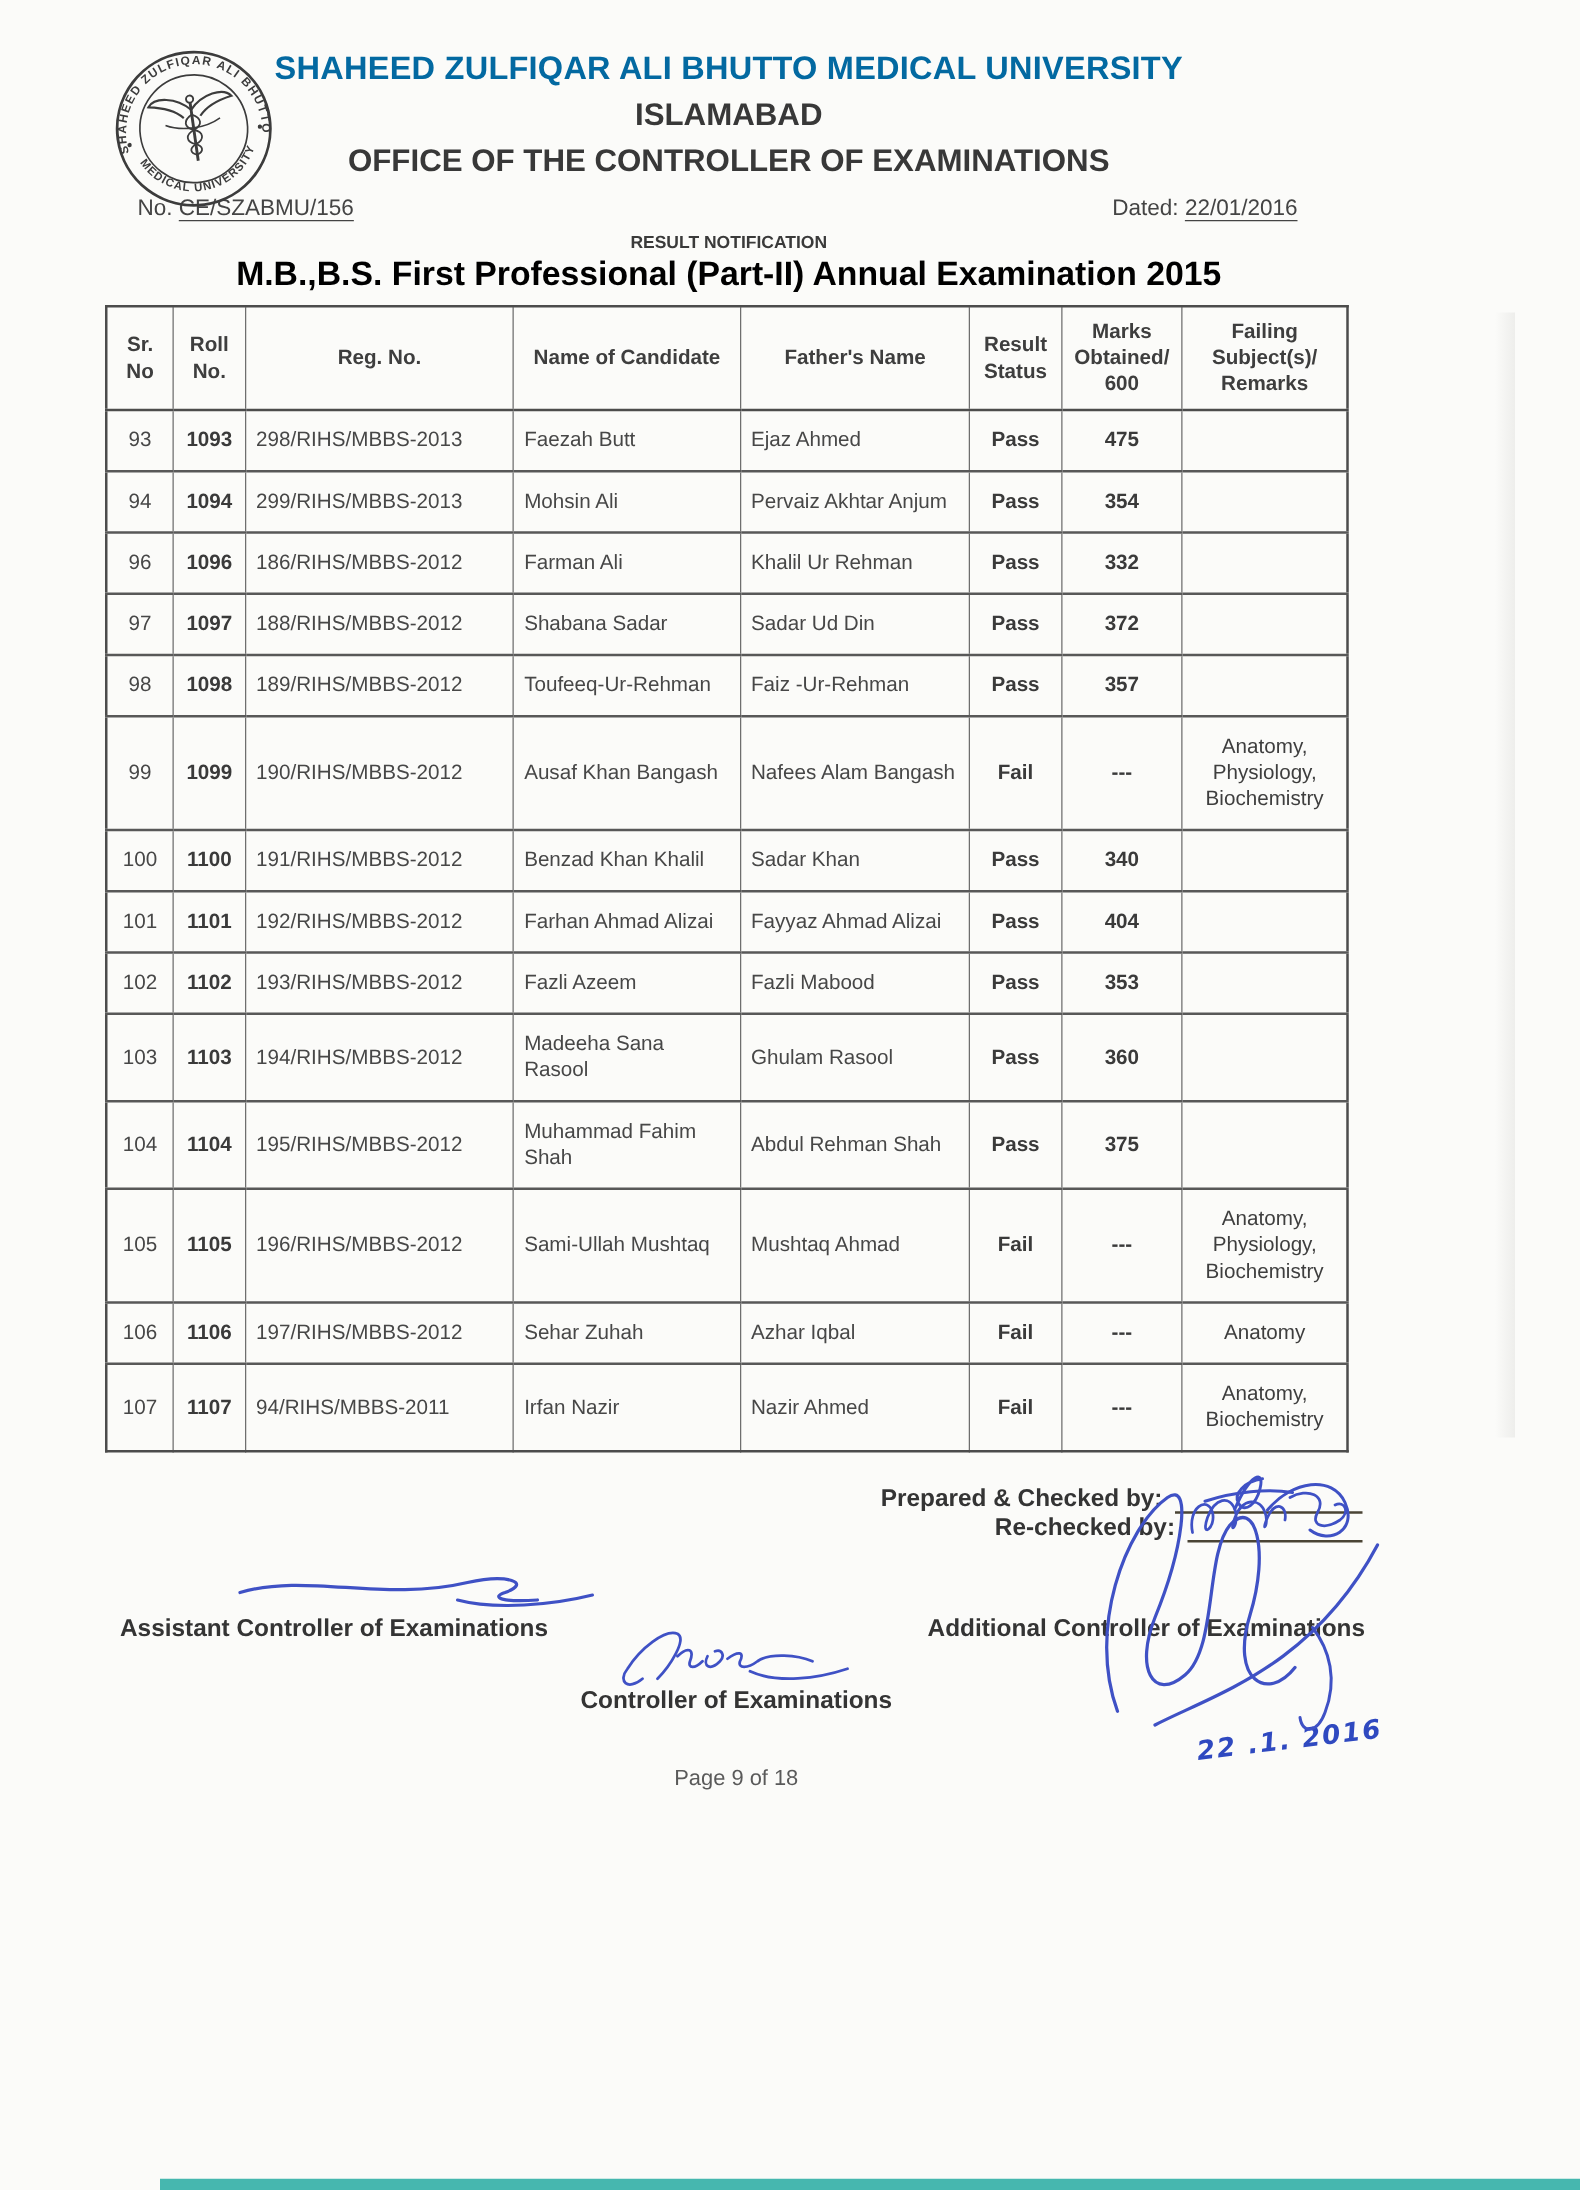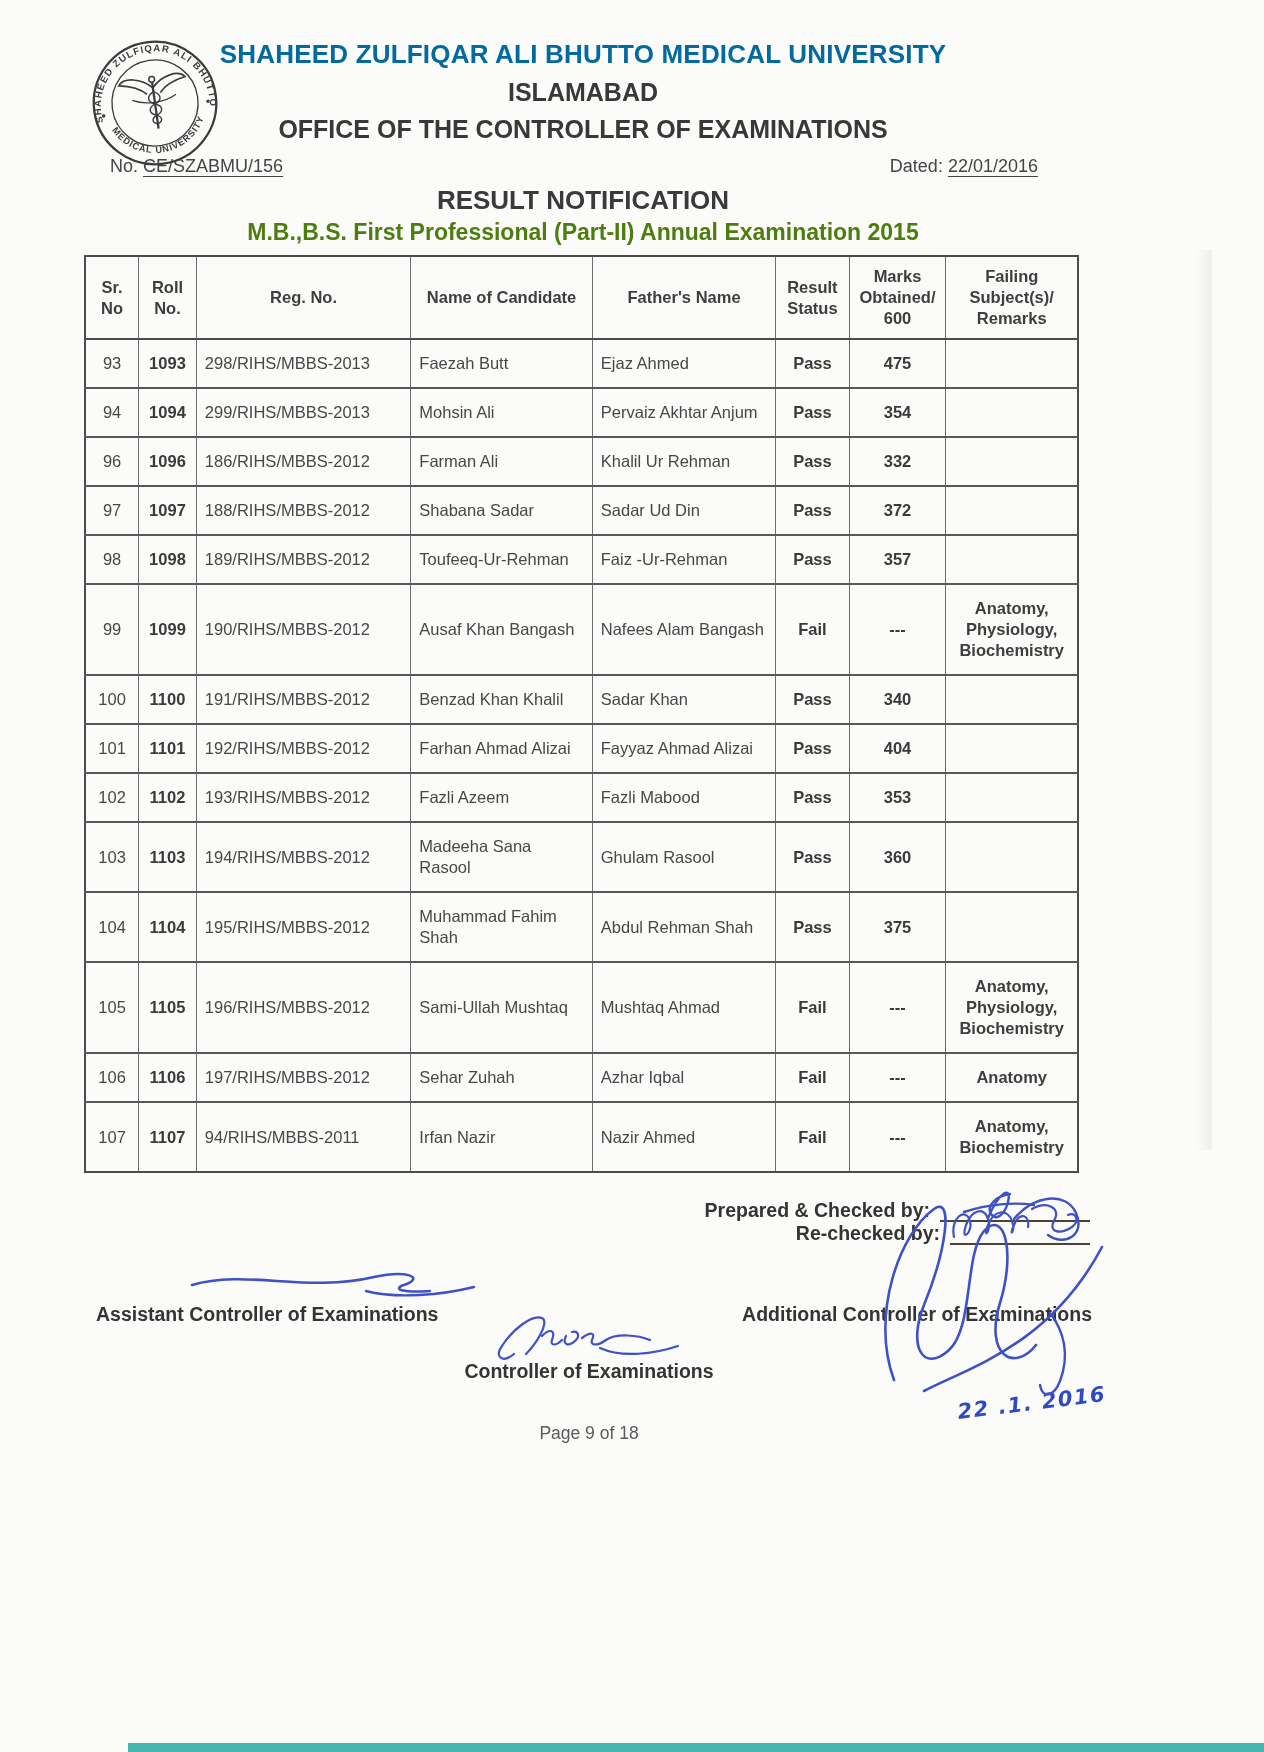--- a/index.html
+++ b/index.html
@@ -12,36 +12,36 @@
   .content{position:relative;width:998px;margin-left:84px;padding-top:34px;}
   
   .hdr{position:relative;text-align:center;}
   .seal{position:absolute;left:4px;top:2px;width:134px;height:134px;transform:rotate(-8deg);}
   .u-name{font-size:26px;font-weight:bold;letter-spacing:.2px;color:#0369a1;line-height:40px;}
   .u-city{font-size:25px;font-weight:bold;color:#383838;line-height:37px;}
   .u-office{font-size:25px;font-weight:bold;color:#383838;line-height:37px;}
   .refline{display:flex;justify-content:space-between;margin-top:8px;
            padding:0 44px 0 26px;font-size:18px;color:#444;}
   .ul{text-decoration:underline;text-underline-offset:4px;}
-  .t1{text-align:center;font-size:26px;font-weight:bold;margin-top:8px;color:#3a3a3a;}
-  .t2{text-align:center;font-size:23px;font-weight:bold;margin-top:3px;color:#4d7c0f;}
+  .t1{text-align:center;font-size:14px;font-weight:bold;margin-top:8px;color:#3a3a3a;}
+  .t2{text-align:center;font-size:27px;font-weight:bold;margin-top:3px;color:#000000;}
   
   table{border-collapse:collapse;width:995px;margin-top:9px;table-layout:fixed;
         font-size:16.5px;color:#474747;}
   table,th,td{border:1px solid #6e6e6e;}
   table{border:2px solid #4c4c4c;}
   th{font-weight:600;white-space:pre-line;text-align:center;vertical-align:middle;
      padding:9px 4px;line-height:21px;color:#3e3e3e;border-bottom:2.5px solid #4c4c4c;}
   td{padding:13px 8px;vertical-align:middle;line-height:21px;border-top:2px solid #585858;}
   .c-sr{width:52px;}  .c-roll{width:56px;} .c-reg{width:208px;}
   .c-name{width:176px;} .c-father{width:178px;} .c-status{width:71px;}
   .c-marks{width:94px;} .c-rem{width:128px;}
   td.a-c{text-align:center;}
   td.bold{font-weight:bold;color:#3a3a3a;}
-  td.semib{font-weight:700;color:#3e3e3e;white-space:pre-line;}
+  td.semib{font-weight:400;color:#3e3e3e;white-space:pre-line;}
   
   .foot{position:relative;width:1010px;margin-top:26px;font-size:19.5px;font-weight:bold;color:#343434;}
   .sig-row1{display:flex;justify-content:space-between;align-items:flex-end;padding:0 4px 0 12px;flex-direction:column;}
   .pair{display:flex;align-items:flex-end;gap:10px;}
   .sigline{display:inline-block;height:2px;background:#4a4435;position:relative;}
   .sigline.l1{width:150px;} .sigline.l2{width:140px;}
   .sig-svg{position:absolute;pointer-events:none;}
   .sig-prep{left:8px;top:-40px;}
   .sig-rech{left:-4px;top:-44px;}
   .sig-row2{display:flex;justify-content:space-between;margin-top:58px;padding:0 0 0 12px;position:relative;}

